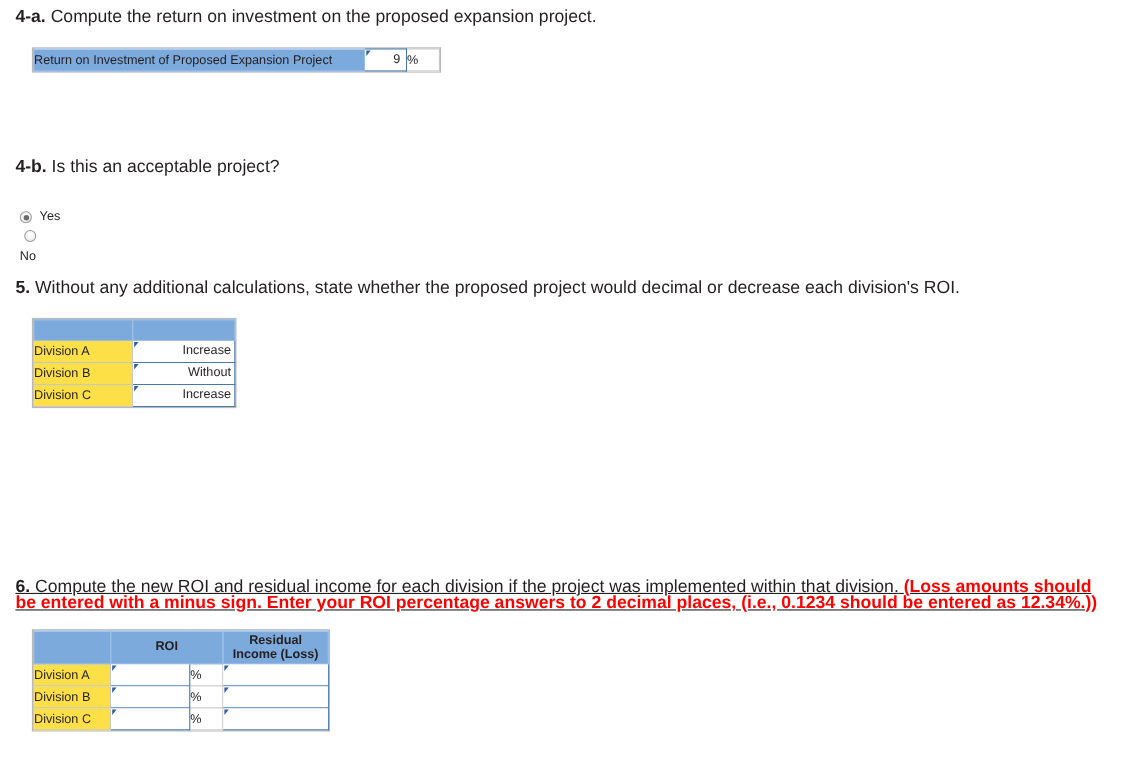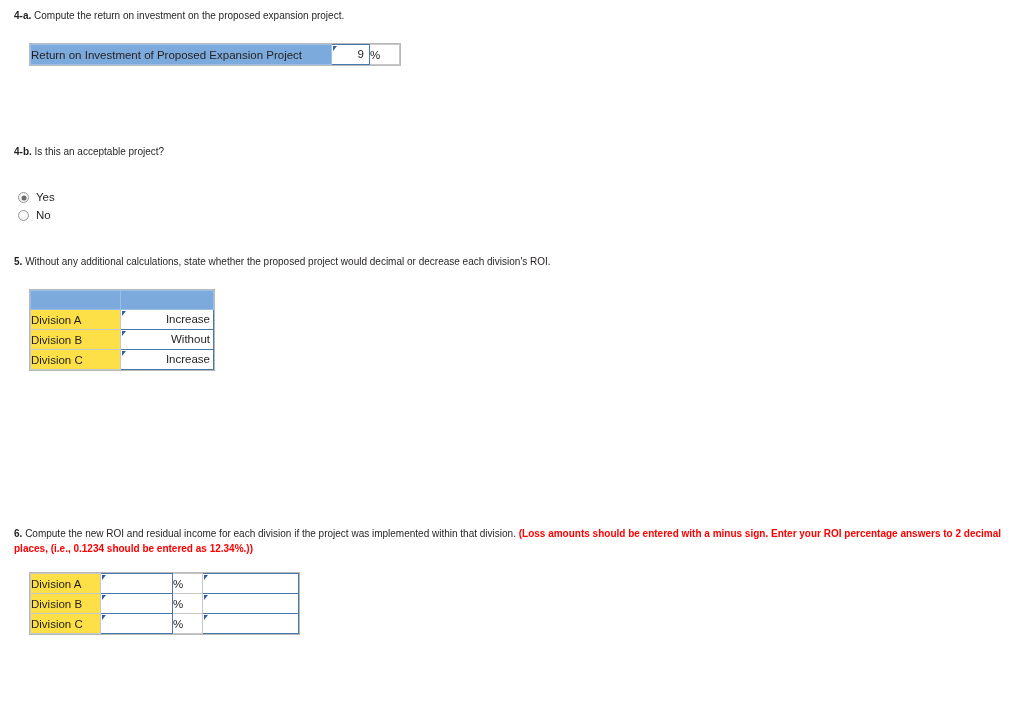--- a/index.html
+++ b/index.html
@@ -11,21 +11,21 @@
     width: 1024px;
     height: 707px;
     position: relative;
     font-family: "Liberation Sans", sans-serif;
     color: #1a1a1a;
     -webkit-font-smoothing: antialiased;
   }
 
   .q-text {
     position: absolute;
-    font-size: 10px;
+    font-size: 16px;
     line-height: 15px;
     color: #231f20;
     white-space: nowrap;
   }
   .q-num { font-weight: bold; }
 
   
   .xtable {
     position: absolute;
     border-collapse: collapse;
@@ -173,21 +173,21 @@
 
 <div class="q-text" style="left:14px; top:144px;text-align:center;">
   <span class="q-num">4-b.</span>
   <span>Is this an acceptable project?</span>
 </div>
 
 <div class="radio-row" style="left:18px; top:191px;">
   <span class="radio checked"></span>
   <span>Yes</span>
 </div>
-<div class="radio-row" style="left:18px; top:209px;">
+<div class="radio-row" style="left:18px; top:209px;flex-direction:column;">
   <span class="radio"></span>
   <span>No</span>
 </div>
 
 <div class="q-text" style="left:14px; top:254px;">
   <span class="q-num">5.</span>
   <span>Without any additional calculations, state whether the proposed project would decimal or decrease each division's ROI.</span>
 </div>
 
 <table class="xtable" style="left:30px; top:290px; width:183px;">
@@ -217,34 +217,42 @@
     <tr>
       <td class="lbl-cell">Division C</td>
       <td class="fieldcell">
         <span class="flag"></span>
         <span class="inner">Increase</span>
       </td>
     </tr>
   </tbody>
 </table>
 
-<div class="q-text wrapline" style="left:14px; top:526px; width:992px;">
+<div class="q-text wrapline" style="left:14px; top:526px; width:992px;text-decoration:underline;">
   <span class="q-num">6.</span>
   <span>Compute the new ROI and residual income for each division if the project was implemented within that division.</span>
   <span class="warn">(Loss amounts should be entered with a minus sign. Enter your ROI percentage answers to 2 decimal places, (i.e., 0.1234 should be entered as 12.34%.))</span>
 </div>
 
 <table class="xtable" style="left:30px; top:573px; width:268px;">
   <colgroup>
     <col style="width:70px">
     <col style="width:72px">
     <col style="width:30px">
     <col style="width:96px">
   </colgroup>
   <tbody>
+    <tr>
+      <td class="hdr" style="height:30px;"></td>
+      <td class="hdr-label" colspan="2">ROI</td>
+      <td class="hdr-label">
+        <span>Residual</span><br>
+        <span>Income (Loss)</span>
+      </td>
+    </tr>
 
     <tr>
       <td class="lbl-cell">Division A</td>
       <td class="fieldcell">
         <span class="flag"></span>
         <span class="inner right"></span>
       </td>
       <td class="unit-cell">%</td>
       <td class="fieldcell">
         <span class="flag"></span>

